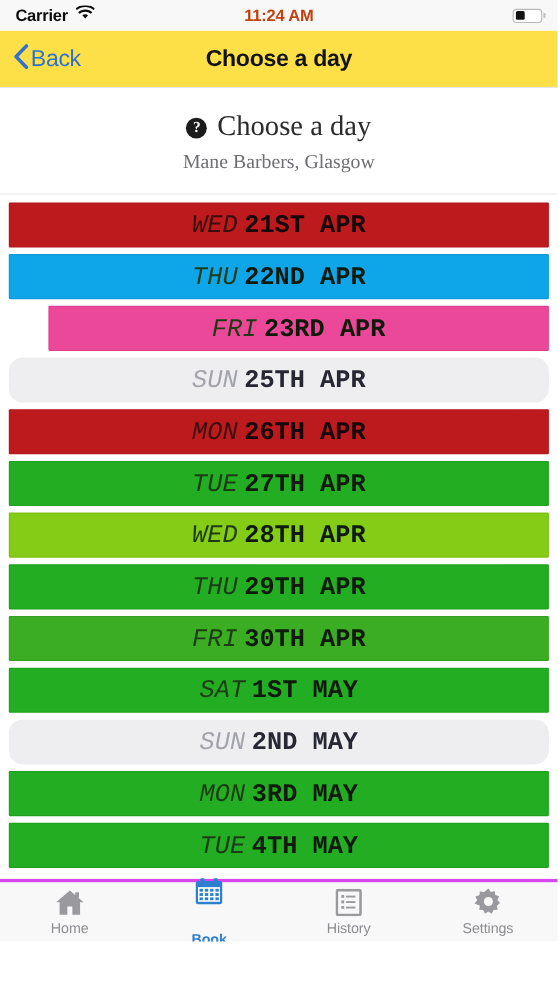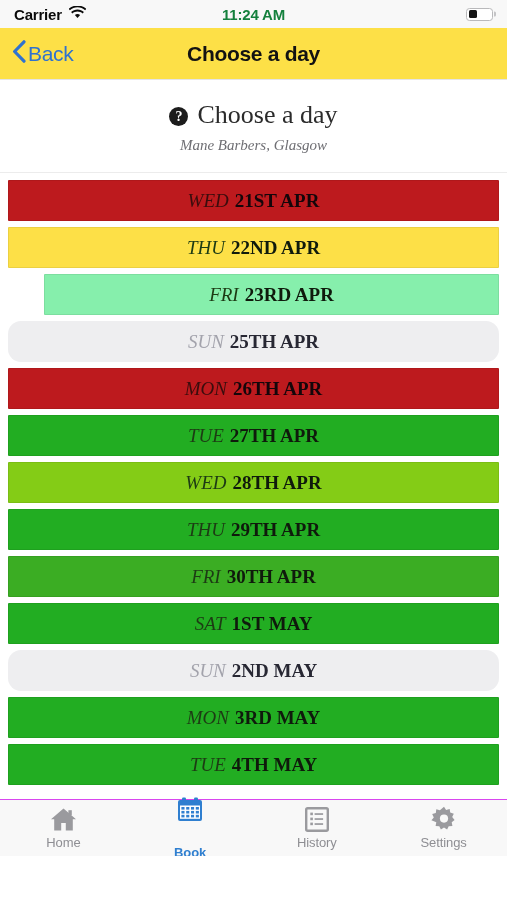--- a/index.html
+++ b/index.html
@@ -48,21 +48,21 @@
     letter-spacing: -0.2px;
   }
   .wifi-icon { display: block; }
   .status-time {
     position: absolute;
     left: 0;
     right: 0;
     text-align: center;
     font-size: 15px;
     font-weight: 700;
-    color: #15803d;
+    color: #c2410c;
     letter-spacing: -0.2px;
     pointer-events: none;
   }
   .status-right {
     margin-left: auto;
     display: flex;
     align-items: center;
     z-index: 2;
   }
   .battery {
@@ -160,24 +160,23 @@
     margin-top: 2px;
   }
   .page-title {
     font-family: "Liberation Serif", serif;
     font-size: 26px;
     color: #2b2b2b;
     letter-spacing: 0px;
   }
   .page-subtitle {
     font-family: "Liberation Serif", serif;
-    font-size: 15px;
+    font-size: 18px;
     color: #6e6e73;
     margin-top: 7px;
-    font-style: italic;
   }
   .header-divider {
     margin-top: 18px;
     height: 1px;
     background: #ececec;
   }
 
   
   .day-list {
     padding: 7px 8px 0 8px;
@@ -187,22 +186,22 @@
     margin-bottom: 6px;
     display: flex;
     align-items: center;
     justify-content: center;
     border-radius: 1px;
     cursor: pointer;
     box-sizing: border-box;
     box-shadow: inset 0 0 0 1px rgba(0,0,0,0.07);
   }
   .day-label {
-    font-family: Liberation Serif, serif;
-    font-size: 19px;
+    font-family: Liberation Mono, monospace;
+    font-size: 23px;
     white-space: nowrap;
   }
   .day-weekday {
     font-style: italic;
     font-weight: 400;
     margin-right: 6px;
   }
   .day-date {
     font-weight: 700;
   }
@@ -216,21 +215,21 @@
     border-radius: 13px;
   }
   .day-row.closed .day-weekday { color: #a3a3ac; }
   .day-row.closed .day-date    { color: #272733; }
 
   
   .tab-bar {
     flex: 0 0 57px;
     height: 57px;
     background: #f8f8f8;
-    border-top: 1px solid #d946ef;
+    border-top: 3px solid #d946ef;
     display: flex;
     align-items: stretch;
     box-sizing: border-box;
     z-index: 5;
   }
   .tab-item {
     flex: 1 1 25%;
     display: flex;
     flex-direction: column;
     align-items: center;
@@ -300,24 +299,24 @@
         <span class="page-title">Choose a day</span>
       </div>
       <div class="page-subtitle">Mane Barbers, Glasgow</div>
       <div class="header-divider"></div>
     </div>
 
     <div class="day-list" id="day-list">
         <div class="day-row busy" style="background: rgb(189, 26, 30);">
           <span class="day-label"><span class="day-weekday">WED</span><span class="day-date">21ST APR</span></span>
         </div>
-        <div class="day-row available" style="background: #fde047;">
+        <div class="day-row available" style="background: #0ea5e9;">
           <span class="day-label"><span class="day-weekday">THU</span><span class="day-date">22ND APR</span></span>
         </div>
-        <div class="day-row available" style="background: #86efac; margin-left: 36px;">
+        <div class="day-row available" style="background: #ec4899; margin-left: 36px;">
           <span class="day-label"><span class="day-weekday">FRI</span><span class="day-date">23RD APR</span></span>
         </div>
         <div class="day-row closed" style="background: rgb(238, 238, 240);">
           <span class="day-label"><span class="day-weekday">SUN</span><span class="day-date">25TH APR</span></span>
         </div>
         <div class="day-row busy" style="background: rgb(189, 26, 30);">
           <span class="day-label"><span class="day-weekday">MON</span><span class="day-date">26TH APR</span></span>
         </div>
         <div class="day-row available" style="background: rgb(34, 173, 34);">
           <span class="day-label"><span class="day-weekday">TUE</span><span class="day-date">27TH APR</span></span>

